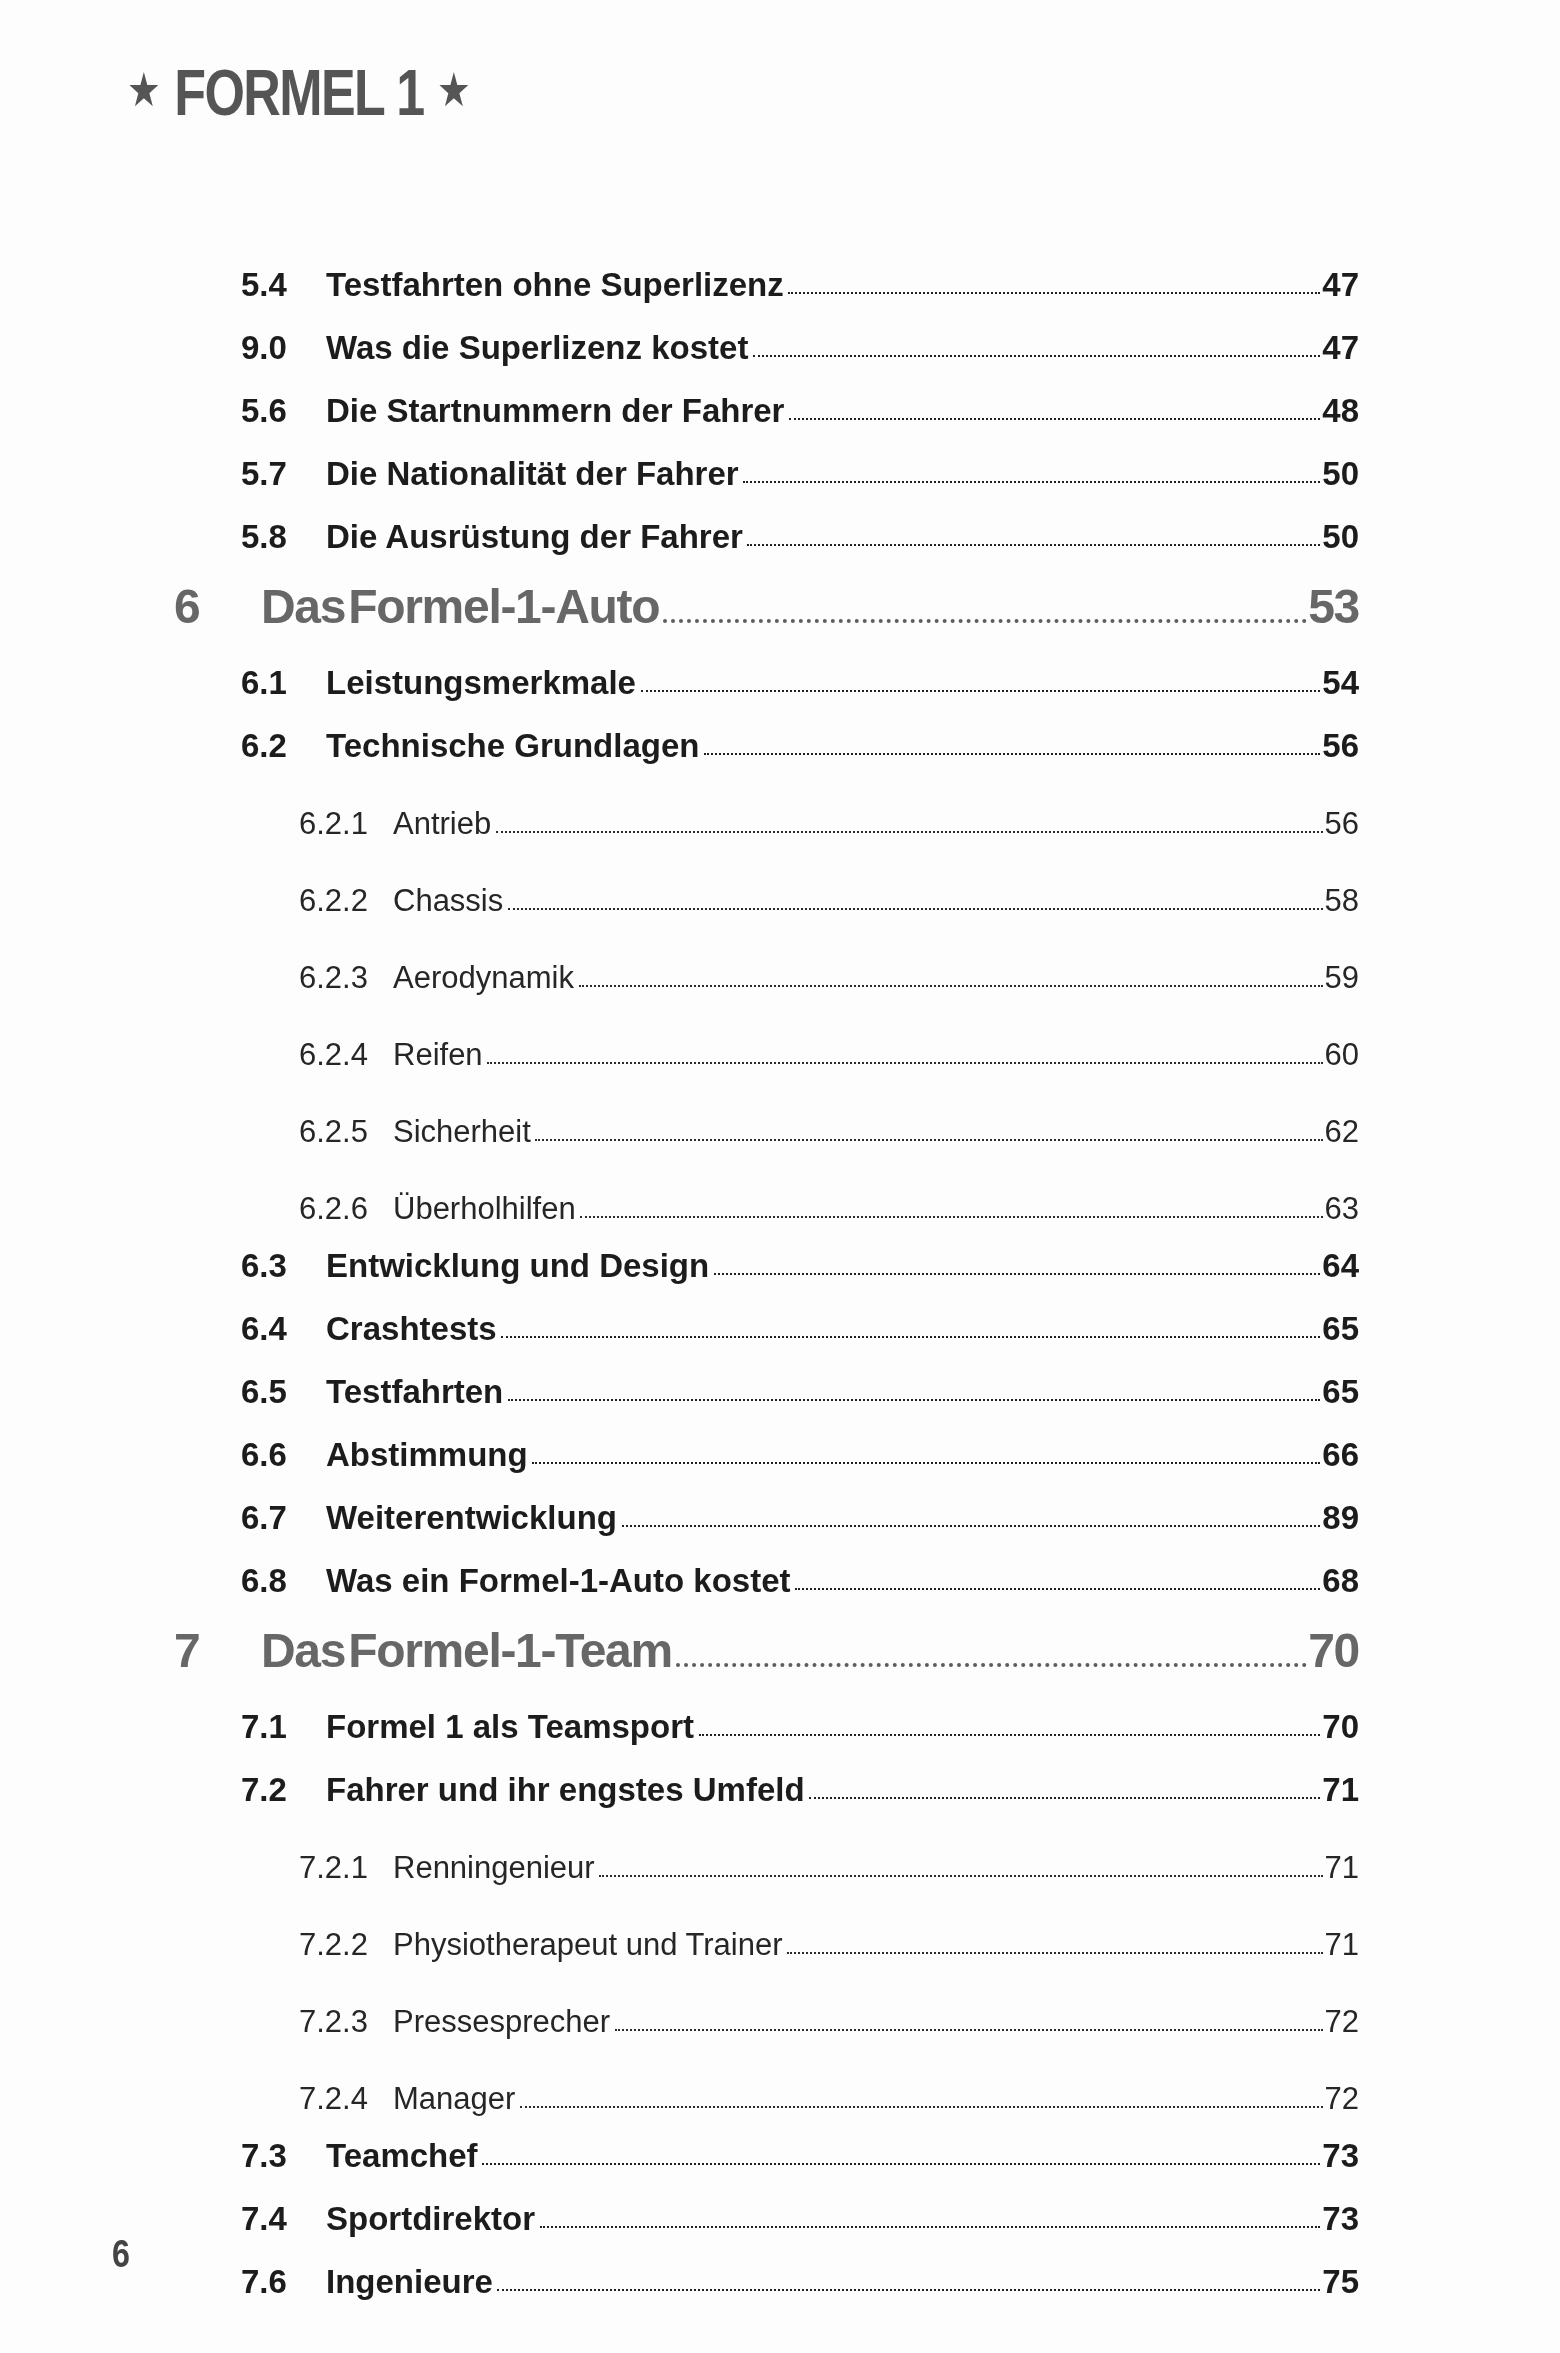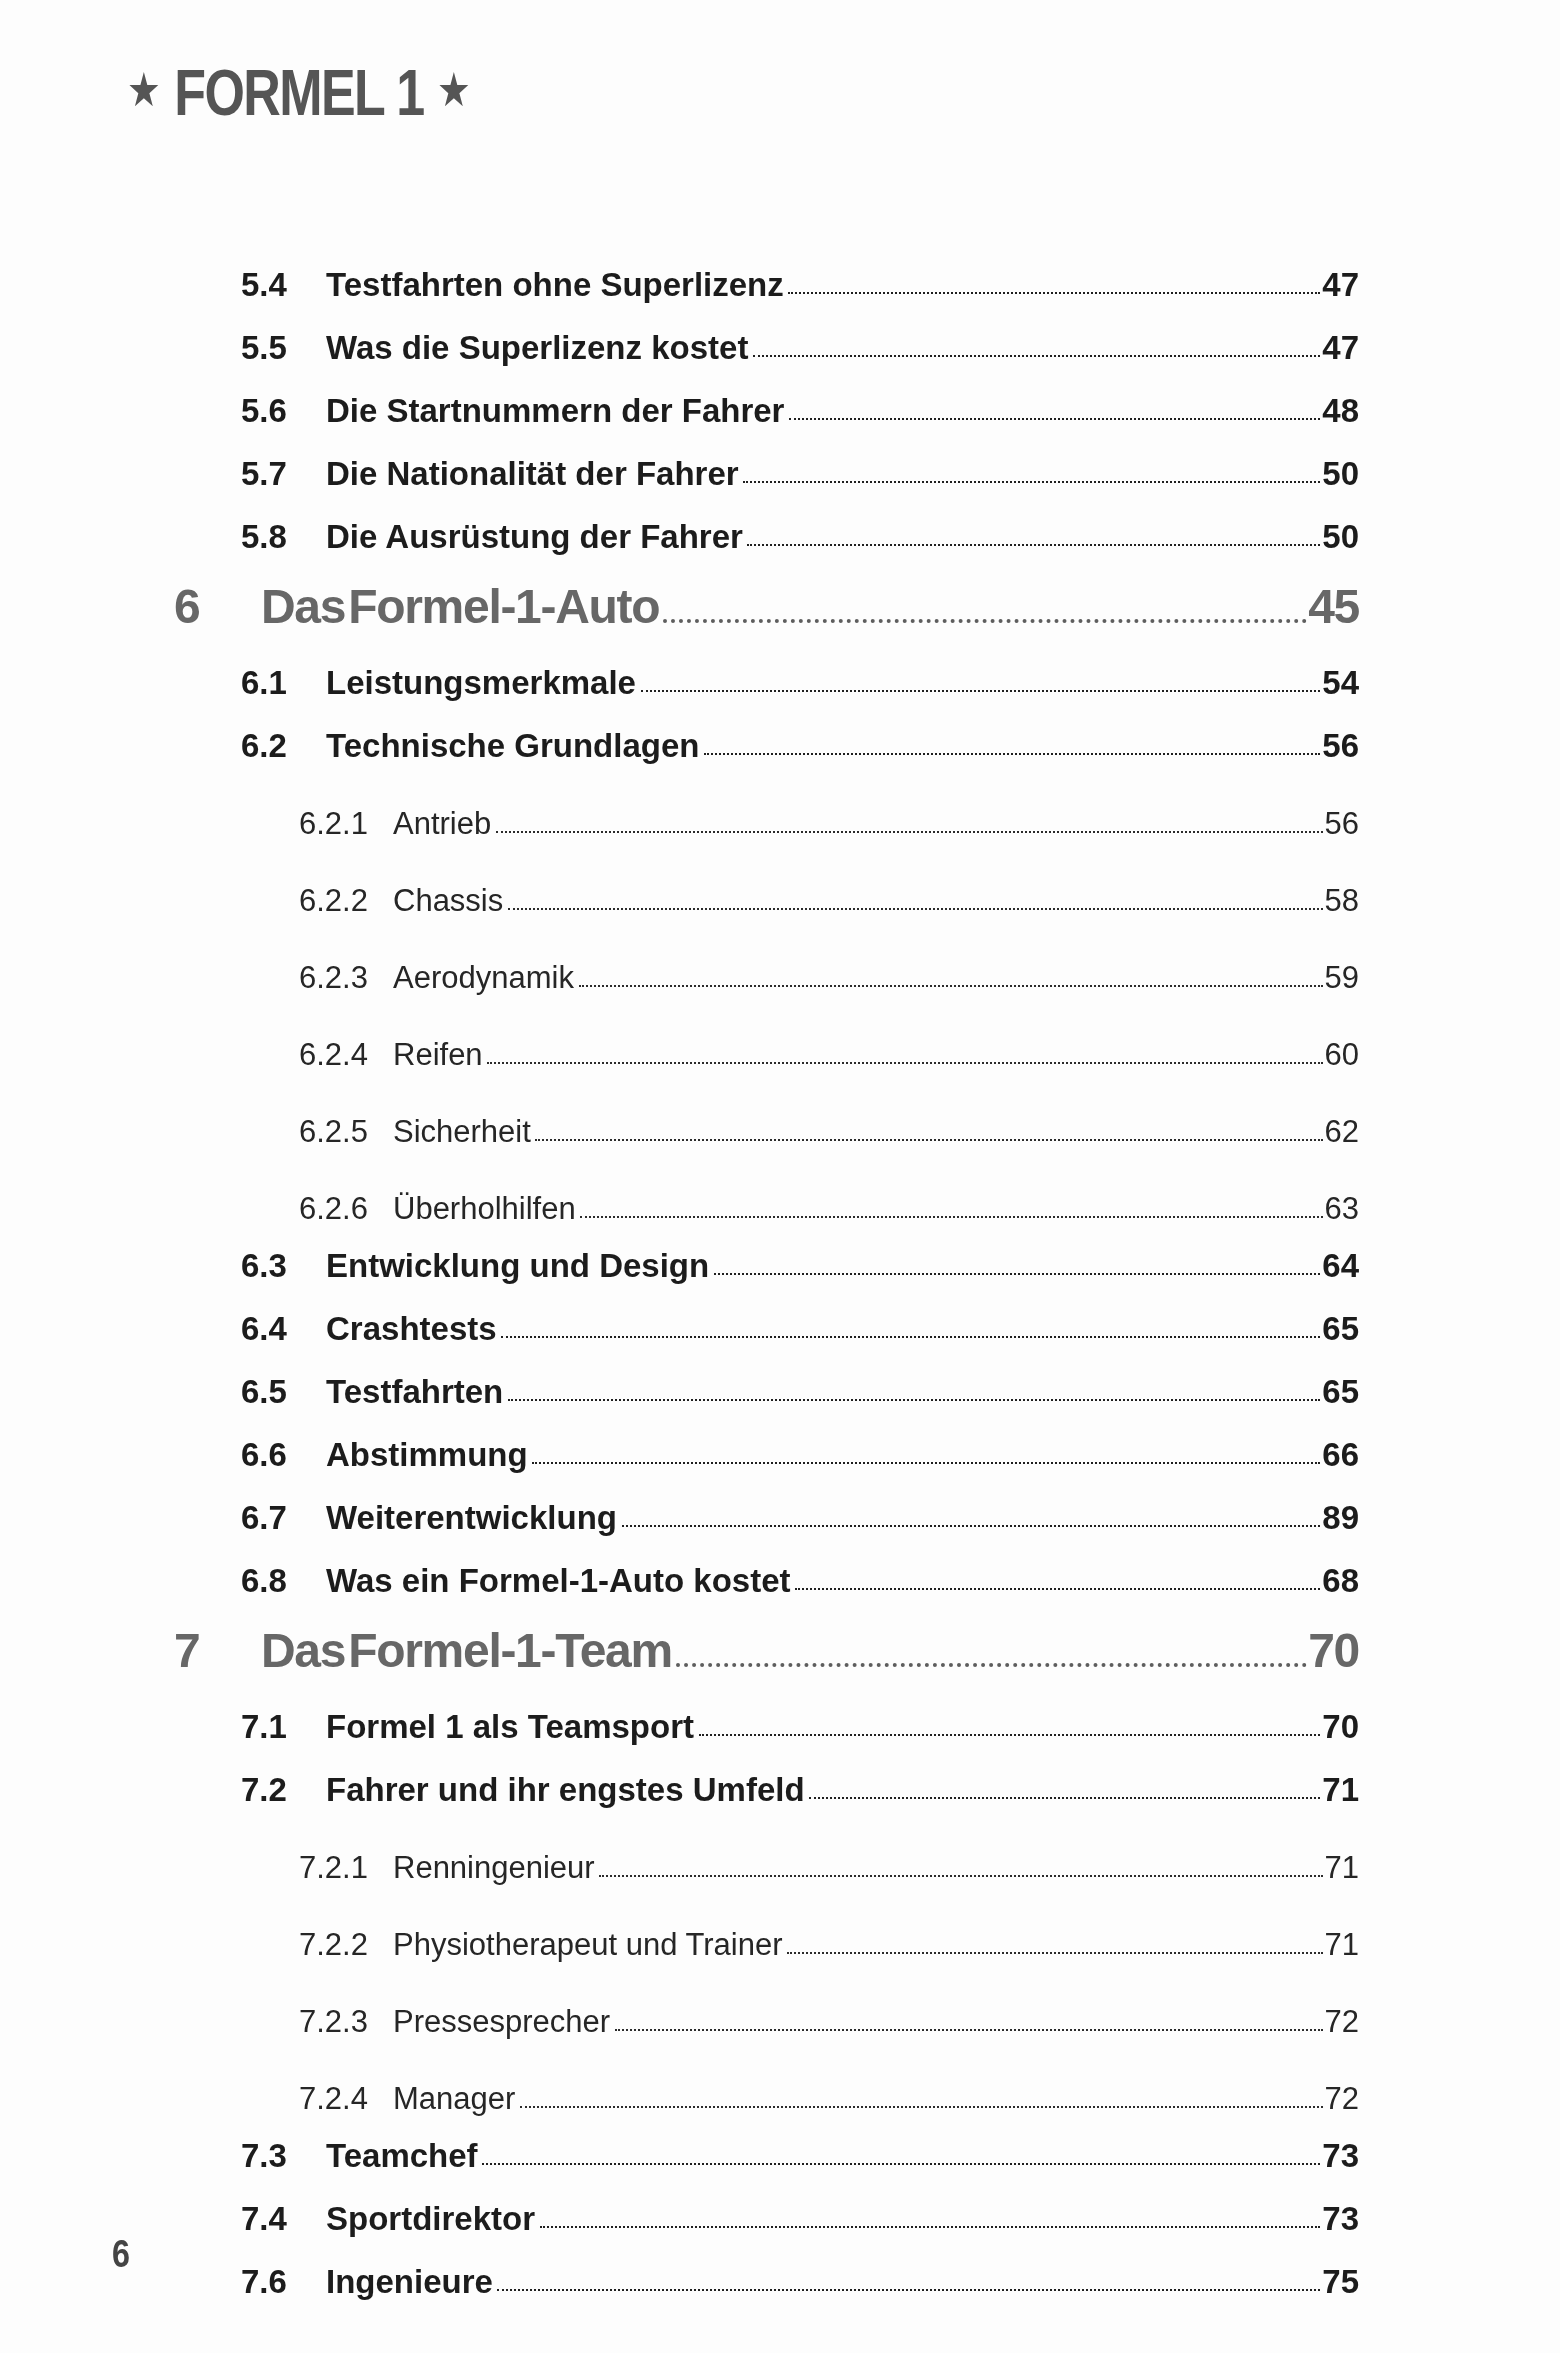--- a/index.html
+++ b/index.html
@@ -134,21 +134,21 @@
 
   <div class="toc">
   <div class="row level-2">
     <span class="num">5.4</span>
     <span class="title">Testfahrten ohne Superlizenz</span>
     <span class="leader"></span>
     <span class="pagenum">47</span>
   </div>
 
   <div class="row level-2">
-    <span class="num">5.5</span>
+    <span class="num">9.0</span>
     <span class="title">Was die Superlizenz kostet</span>
     <span class="leader"></span>
     <span class="pagenum">47</span>
   </div>
 
   <div class="row level-2">
     <span class="num">5.6</span>
     <span class="title">Die Startnummern der Fahrer</span>
     <span class="leader"></span>
     <span class="pagenum">48</span>
@@ -165,21 +165,21 @@
     <span class="num">5.8</span>
     <span class="title">Die Ausrüstung der Fahrer</span>
     <span class="leader"></span>
     <span class="pagenum">50</span>
   </div>
 
   <div class="row level-1">
     <span class="num">6</span>
     <span class="title">Das Formel-1-Auto</span>
     <span class="leader"></span>
-    <span class="pagenum">45</span>
+    <span class="pagenum">53</span>
   </div>
 
   <div class="row level-2">
     <span class="num">6.1</span>
     <span class="title">Leistungsmerkmale</span>
     <span class="leader"></span>
     <span class="pagenum">54</span>
   </div>
 
   <div class="row level-2">

